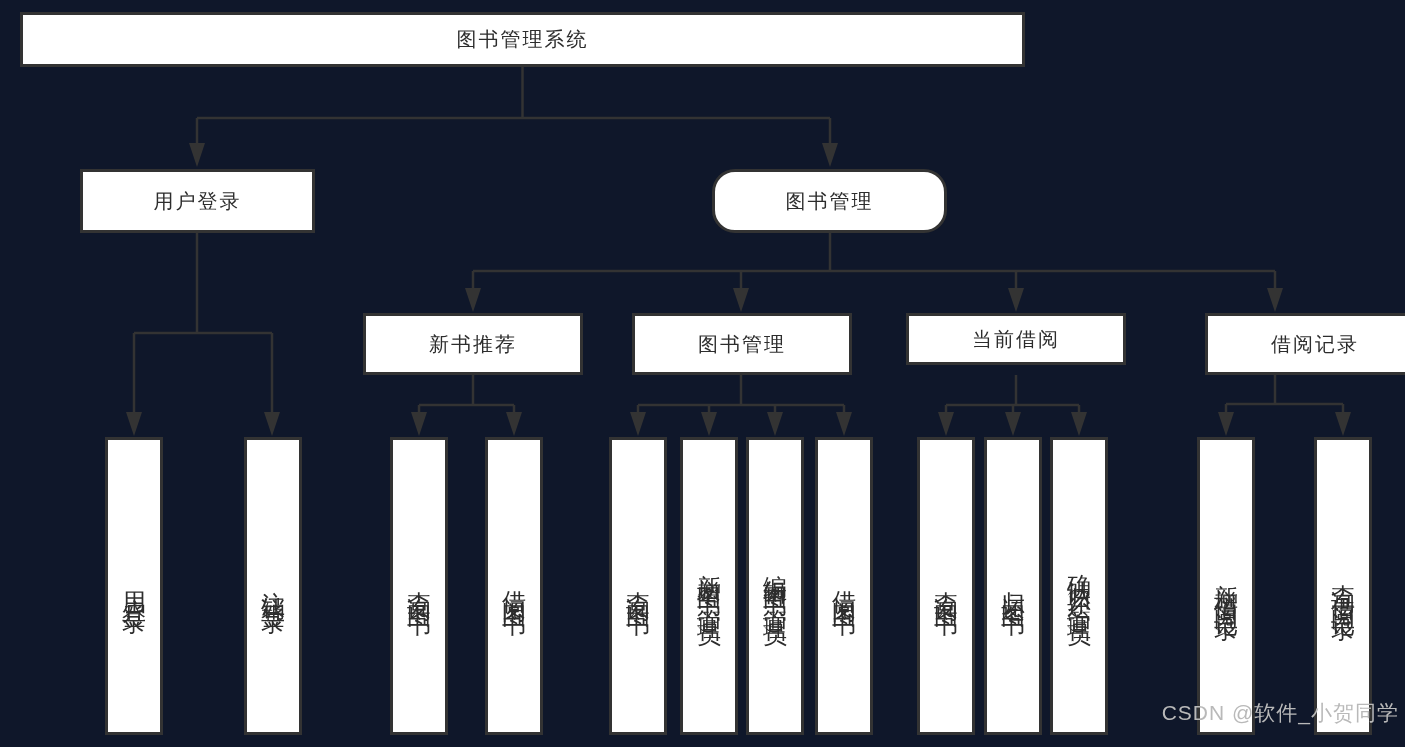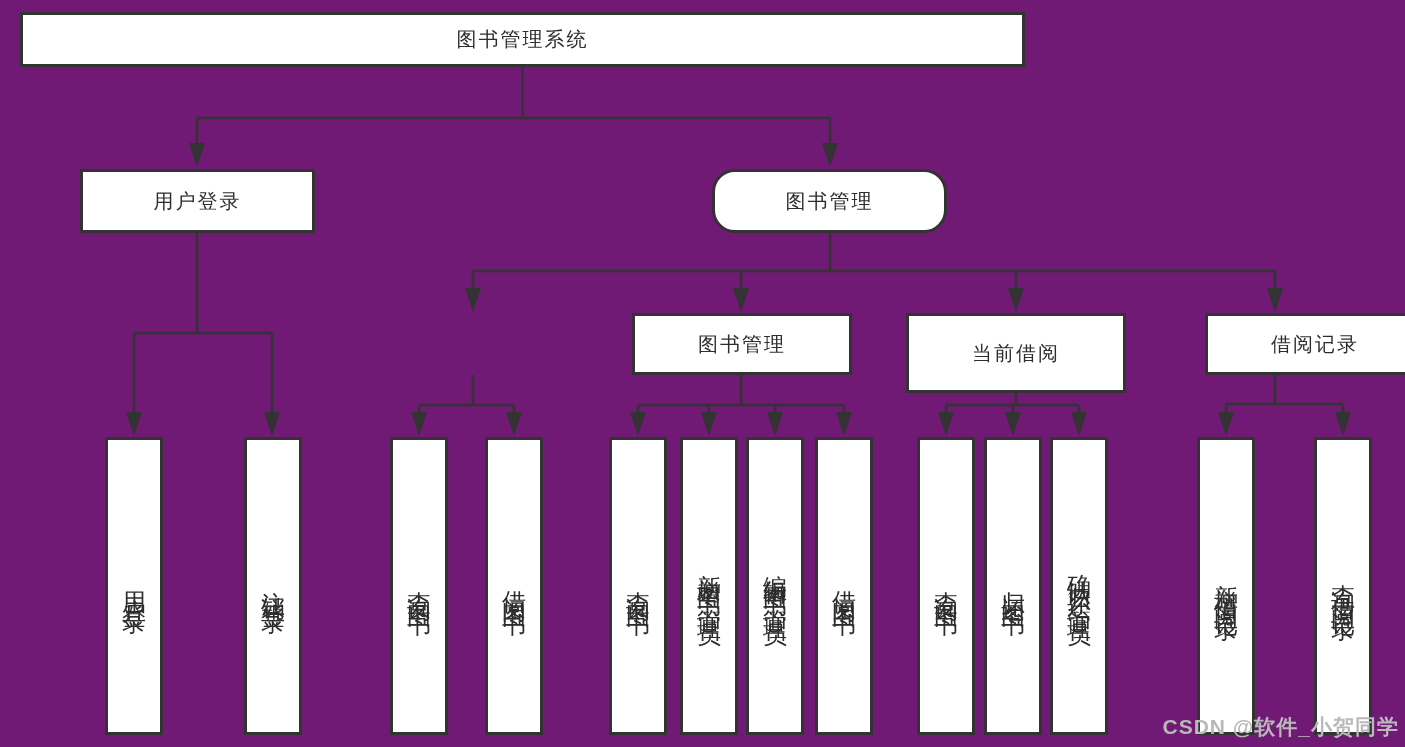--- a/index.html
+++ b/index.html
@@ -1,20 +1,20 @@
 <!DOCTYPE html>
 <html><head>
 <meta charset="utf-8">
 <style>
   html, body { margin: 0; padding: 0; background: #ffffff; }
   .stage {
     position: relative;
     width: 1405px;
     height: 747px;
-    background: #701a75;
+    background: #0f172a;
     font-family: "Liberation Sans", "DejaVu Sans", sans-serif;
     overflow: hidden;
   }
   .connectors {
     position: absolute;
     left: 0; top: 0;
     width: 1405px; height: 747px;
     z-index: 1;
   }
   .hnode {
@@ -48,26 +48,25 @@
     text-orientation: mixed;
     white-space: nowrap;
     font-size: 24px;
     line-height: 1;
     letter-spacing: 7px;
     color: #2d2d2d;
   }
   .watermark {
     position: absolute;
     right: 6px;
-    bottom: 6px;
+    bottom: 20px;
     font-size: 21px;
     letter-spacing: 1px;
     color: #b9b9b9;
     z-index: 5;
-    font-weight: bold;
   }
 </style>
 </head>
 <body>
 
 <div class="stage">
 
   <svg class="connectors" viewBox="0 0 1405 747" xmlns="http://www.w3.org/2000/svg">
 
     <path d="M522.5 67 V118 M197 118 H830 M197 118 V147 M830 118 V147
@@ -97,22 +96,23 @@
              M1071 412 L1087 412 L1079 436 Z
              M1218 412 L1234 412 L1226 436 Z
              M1335 412 L1351 412 L1343 436 Z" fill="#333333" stroke="none"></path>
   </svg>
 
   <div class="hnode" style="left:20px; top:12px; width:1005px; height:55px;">图书管理系统</div>
 
   <div class="hnode" style="left:80px; top:169px; width:235px; height:64px;">用户登录</div>
   <div class="hnode" style="left:712px; top:169px; width:235px; height:64px;border-radius:23px;">图书管理</div>
 
+  <div class="hnode" style="left:363px; top:313px; width:220px; height:62px;">新书推荐</div>
   <div class="hnode" style="left:632px; top:313px; width:220px; height:62px;">图书管理</div>
-  <div class="hnode" style="left:906px; top:313px; width:220px; height:80px;">当前借阅</div>
+  <div class="hnode" style="left:906px; top:313px; width:220px; height:52px;">当前借阅</div>
   <div class="hnode" style="left:1205px; top:313px; width:220px; height:62px;">借阅记录</div>
 
   <div class="vnode" style="left:105px;">
     <span>用户登录</span>
   </div>
   <div class="vnode" style="left:244px;">
     <span>注销登录</span>
   </div>
 
   <div class="vnode" style="left:390px;">

